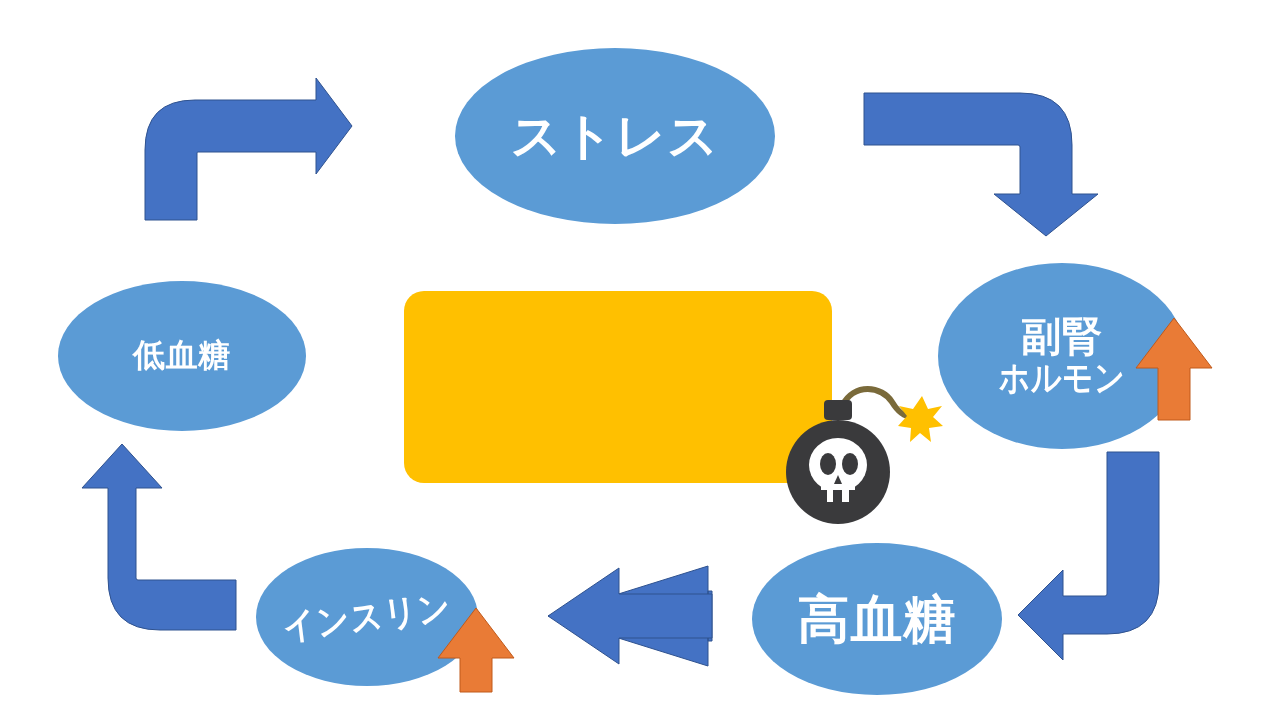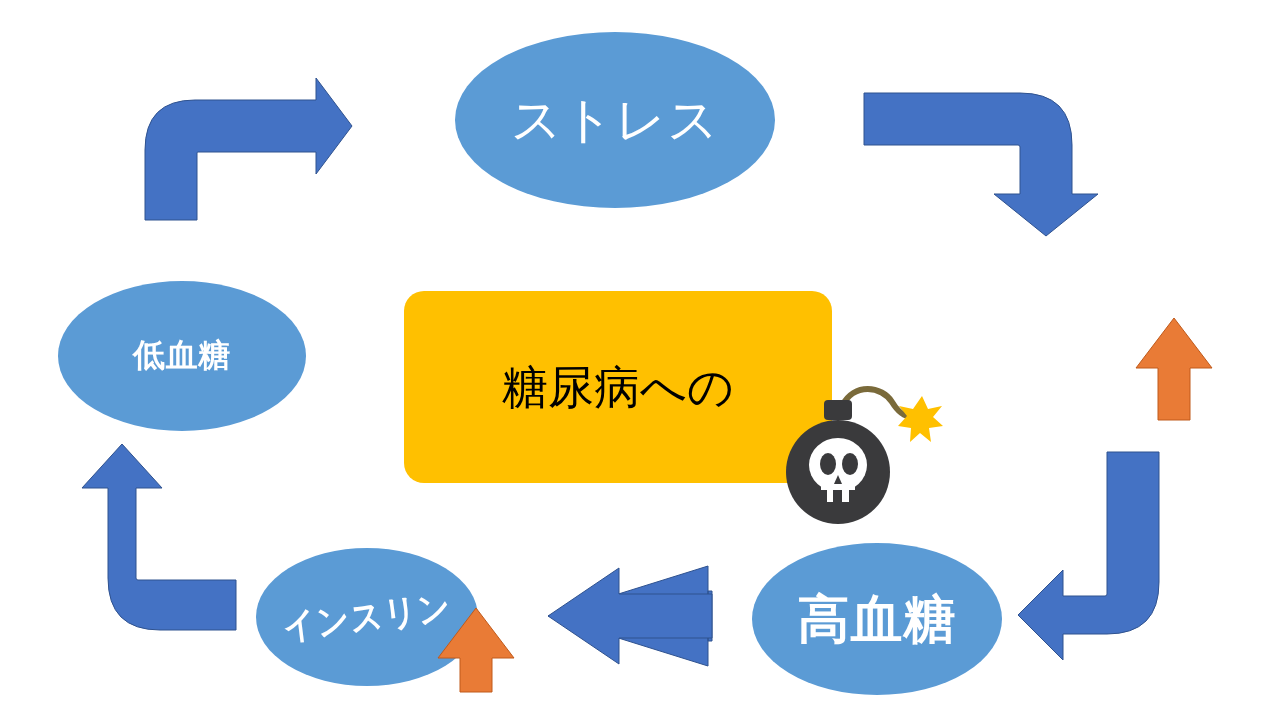--- a/index.html
+++ b/index.html
@@ -41,22 +41,22 @@
     justify-content: center;
     flex-direction: column;
     color: #ffffff;
     text-align: center;
     line-height: 1.05;
     letter-spacing: 0.02em;
   }
   .node span { display: block; white-space: nowrap; }
 
   #node-stress {
-    left: 455px; top: 32px; width: 320px; height: 176px;
-    font-size: 50px; font-weight: 400;
+    left: 455px; top: 48px; width: 320px; height: 176px;
+    font-size: 50px; font-weight: 700;
   }
   #node-adrenal {
     left: 938px; top: 263px; width: 248px; height: 186px;
     font-size: 40px; font-weight: 700;
   }
   #node-adrenal .line2 {
     font-size: 36px;
     transform: scaleX(0.84);
     margin-top: 2px;
   }
@@ -127,20 +127,24 @@
 
     <path class="arrow-blue" d="M236,630 L160,630 Q108,630 108,578 L108,488 L82,488 L122,444 L162,488 L136,488 L136,578 Q136,580 138,580 L236,580 Z"></path>
   </svg>
 
   <div class="layer" id="node-layer">
 
     <div class="node" id="node-stress">
       <span>ストレス</span>
     </div>
 
+    <div class="node" id="node-adrenal">
+      <span class="line1">副腎</span>
+      <span class="line2">ホルモン</span>
+    </div>
 
     <div class="node" id="node-hyper">
       <span>高血糖</span>
     </div>
 
     <div class="node" id="node-insulin">
       <span class="tilt">インスリン</span>
     </div>
 
     <div class="node" id="node-hypo">
@@ -150,21 +154,20 @@
 
   <svg class="layer" id="orange-layer" viewBox="0 0 1280 720">
 
     <polygon class="arrow-orange" points="1174,318 1212,368 1190,368 1190,420 1158,420 1158,368 1136,368"></polygon>
 
     <polygon class="arrow-orange" points="476,608 514,658 492,658 492,692 460,692 460,658 438,658"></polygon>
   </svg>
 
   <div class="layer" id="center-layer">
     <div id="center-box">
-      <span>糖尿病への</span>
     </div>
   </div>
 
   <div class="layer" id="bomb-layer">
     <svg id="bomb" viewBox="0 0 168 154">
 
       <path d="M66,34 C78,10 106,14 116,30 C124,43 131,46 139,44" fill="none" stroke="#7A6A3A" stroke-width="6" stroke-linecap="round"></path>
 
       <polygon points="146,24 152,37 166,34 157,45 167,54 153,56 155,70 144,61 134,70 135,56 122,54 131,44 123,34 137,37" fill="#FFC000"></polygon>
 

